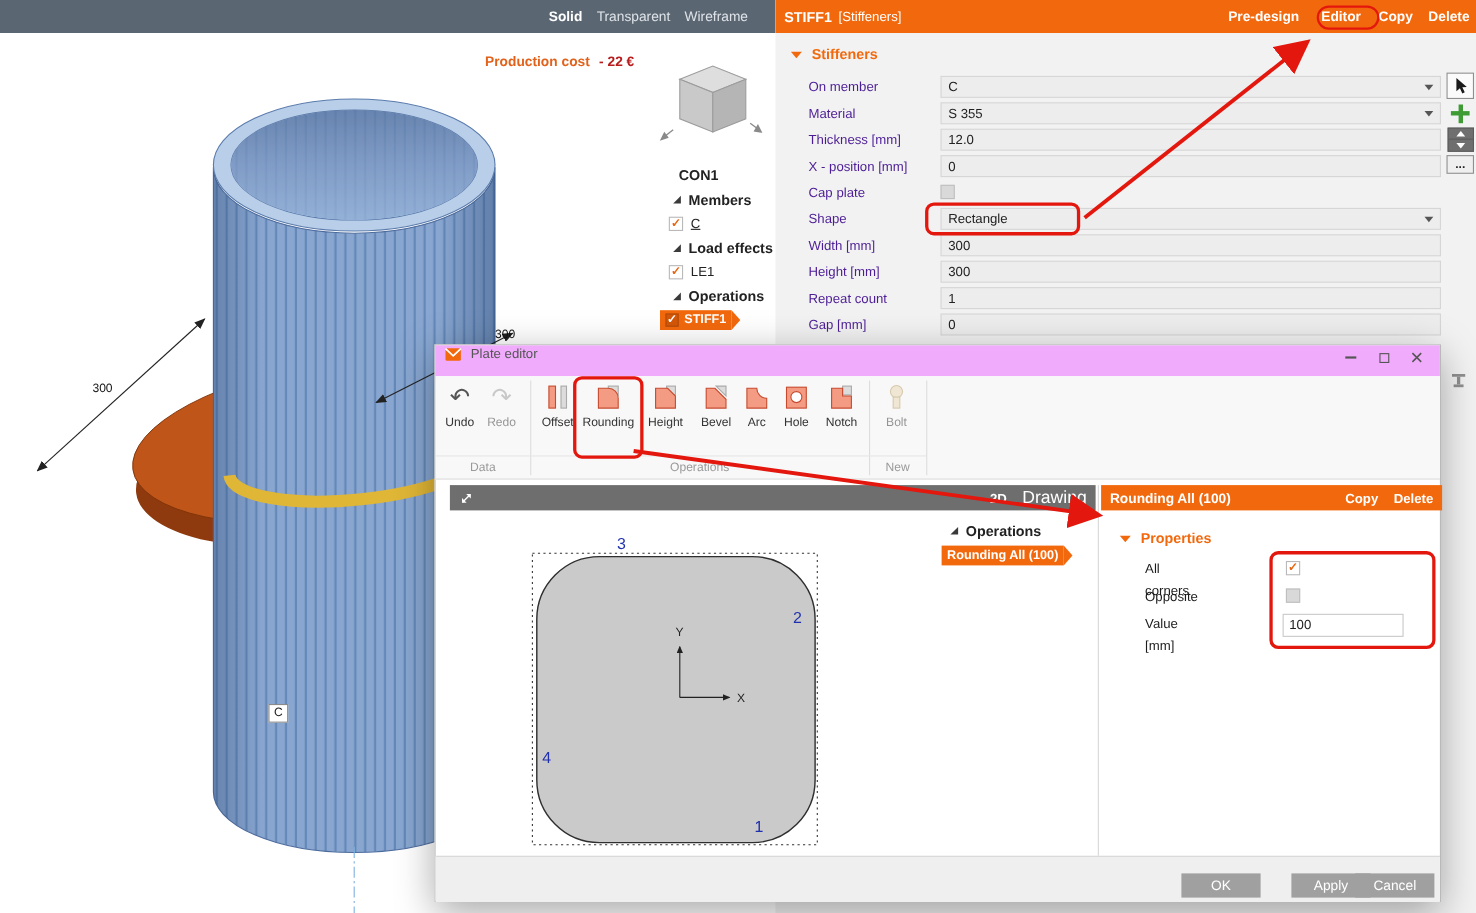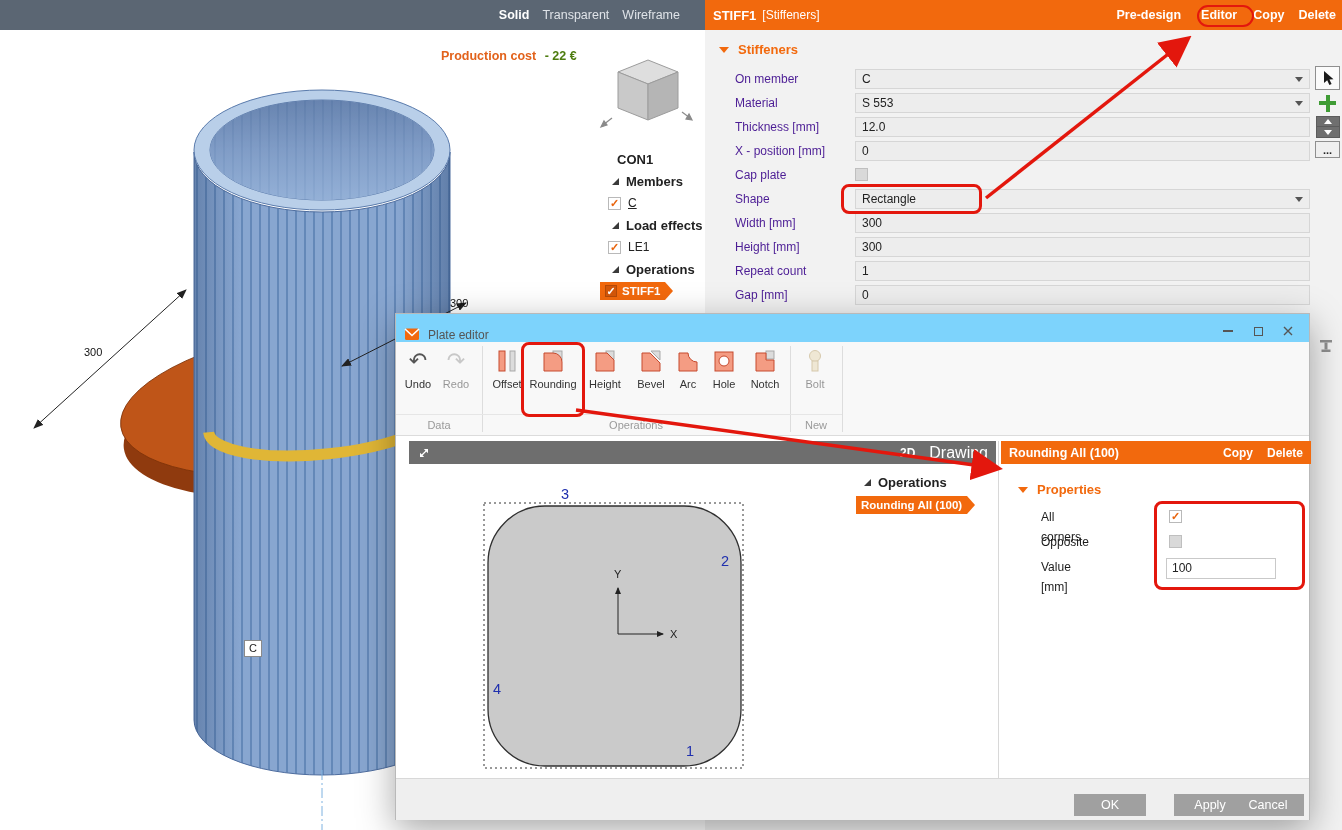--- a/index.html
+++ b/index.html
@@ -5,21 +5,21 @@
   *{margin:0;padding:0;box-sizing:border-box}
   html,body{width:1342px;height:830px;overflow:hidden}
   body{font-family:"Liberation Sans",sans-serif;font-size:12px;color:#222;background:#fff;position:relative}
   .abs{position:absolute}
   
   .vp-topbar{left:0;top:0;width:705px;height:30px;background:#5b6673;z-index:2;display:flex;align-items:center;justify-content:flex-end;gap:13px;padding-right:25px}
   .vm{color:#dfe3e8;font-size:12.5px;cursor:pointer}
   .vm.active{color:#fff;font-weight:bold}
   .prodcost{left:441px;top:49px;z-index:2;font-weight:bold;font-size:12.5px;white-space:nowrap}
   .prodcost .lbl{color:#e2621b}
-  .prodcost .val{color:#4d7c0f;margin-left:5px}
+  .prodcost .val{color:#b91c1c;margin-left:5px}
   .membertag{left:244px;top:640px;z-index:2;background:#fff;border:1px solid #8a8a8a;padding:0 4px;font-size:11px;line-height:15px}
   
   .tree{left:595px;top:148px;width:120px;z-index:2}
   .trow{display:flex;align-items:center;height:22px;gap:7px}
   .tri-exp{width:0;height:0;border-left:7px solid transparent;border-bottom:7px solid #3a3a3a;flex:0 0 auto}
   .cb{width:13px;height:13px;border:1px solid #b9b9b9;background:#fff;display:inline-flex;align-items:center;justify-content:center;flex:0 0 auto}
   .ck{color:#e8650f;font-weight:bold;font-size:11px;line-height:1}
   .cb.gray{background:#d9d9d9;border-color:#bfbfbf}
   .cb.inv{background:#d4570a;border-color:#b64a08}
   .ck.white{color:#fff}
@@ -38,21 +38,21 @@
   .plus{position:relative;width:25px;height:24px;cursor:pointer}
   .plus::before{content:"";position:absolute;left:4px;top:10px;width:17px;height:4px;background:#3f9c35}
   .plus::after{content:"";position:absolute;left:10.5px;top:3.5px;width:4px;height:17px;background:#3f9c35}
   .spin{position:absolute;left:611px;top:116px;width:24px;height:22px;border:1px solid #5c5c5c;background:#6f6f6f}
   .spc{height:10px;display:flex;align-items:center;justify-content:center;cursor:pointer}
   .spc:first-child{border-bottom:1px solid #5c5c5c}
   .tu{width:0;height:0;border-left:4px solid transparent;border-right:4px solid transparent;border-bottom:5px solid #fff}
   .td{width:0;height:0;border-left:4px solid transparent;border-right:4px solid transparent;border-top:5px solid #fff}
   
   .dlg{left:395px;top:313px;width:915px;height:507px;background:#fff;border:1px solid #b9b9b9;box-shadow:0 10px 34px rgba(0,0,0,.35);z-index:10}
-  .dlg-title{position:absolute;left:0;top:0;width:100%;height:28px;display:flex;align-items:flex-end;padding-left:8px;background:#7dd3fc}
+  .dlg-title{position:absolute;left:0;top:0;width:100%;height:28px;display:flex;align-items:flex-start;padding-left:8px;background:#f0abfc}
   .wbtn{width:30px;height:22px;display:flex;align-items:center;justify-content:center;cursor:pointer}
   .toolbar{position:absolute;left:0;top:28px;width:100%;height:94px;background:#f8f8f8;border-bottom:1px solid #dcdcdc}
   .tbtn{position:absolute;top:6px;height:62px;display:flex;flex-direction:column;align-items:center;gap:4px;cursor:pointer}
   .tbtn .lab{font-size:11px;color:#333;white-space:nowrap}
   .tbtn.dis{opacity:.5}
   .tsep{position:absolute;top:4px;height:86px;width:1px;background:#ddd}
   .tgroup{position:absolute;top:72px;height:20px;border-top:1px solid #e6e6e6;font-size:11px;color:#9a9a9a;display:flex;align-items:center;justify-content:center}
   .bar2d{position:absolute;left:13px;top:127px;width:587px;height:23px;background:#6e6e6e;display:flex;align-items:center;color:#ffffff;padding:0 8px}
   .dethead{position:absolute;left:605px;top:127px;width:310px;height:23px;background:#f2690d;display:flex;align-items:center;color:#fff;padding:0 8px}
   .dfoot{position:absolute;left:0;top:464px;width:100%;height:42px;background:#efefef;border-top:1px solid #d8d8d8}
@@ -190,21 +190,21 @@
   <div class="prow" style="top:67px">
     <span class="plabel">On member</span>
     <div class="pfield">
       <span>C</span>
       <span class="caret"></span>
     </div>
   </div>
   <div class="prow" style="top:91px">
     <span class="plabel">Material</span>
     <div class="pfield">
-      <span>S 553</span>
+      <span>S 355</span>
       <span class="caret"></span>
     </div>
   </div>
   <div class="prow" style="top:115px">
     <span class="plabel">Thickness [mm]</span>
     <div class="pfield">
       <span>12.0</span>
     </div>
   </div>
   <div class="prow" style="top:139px">

